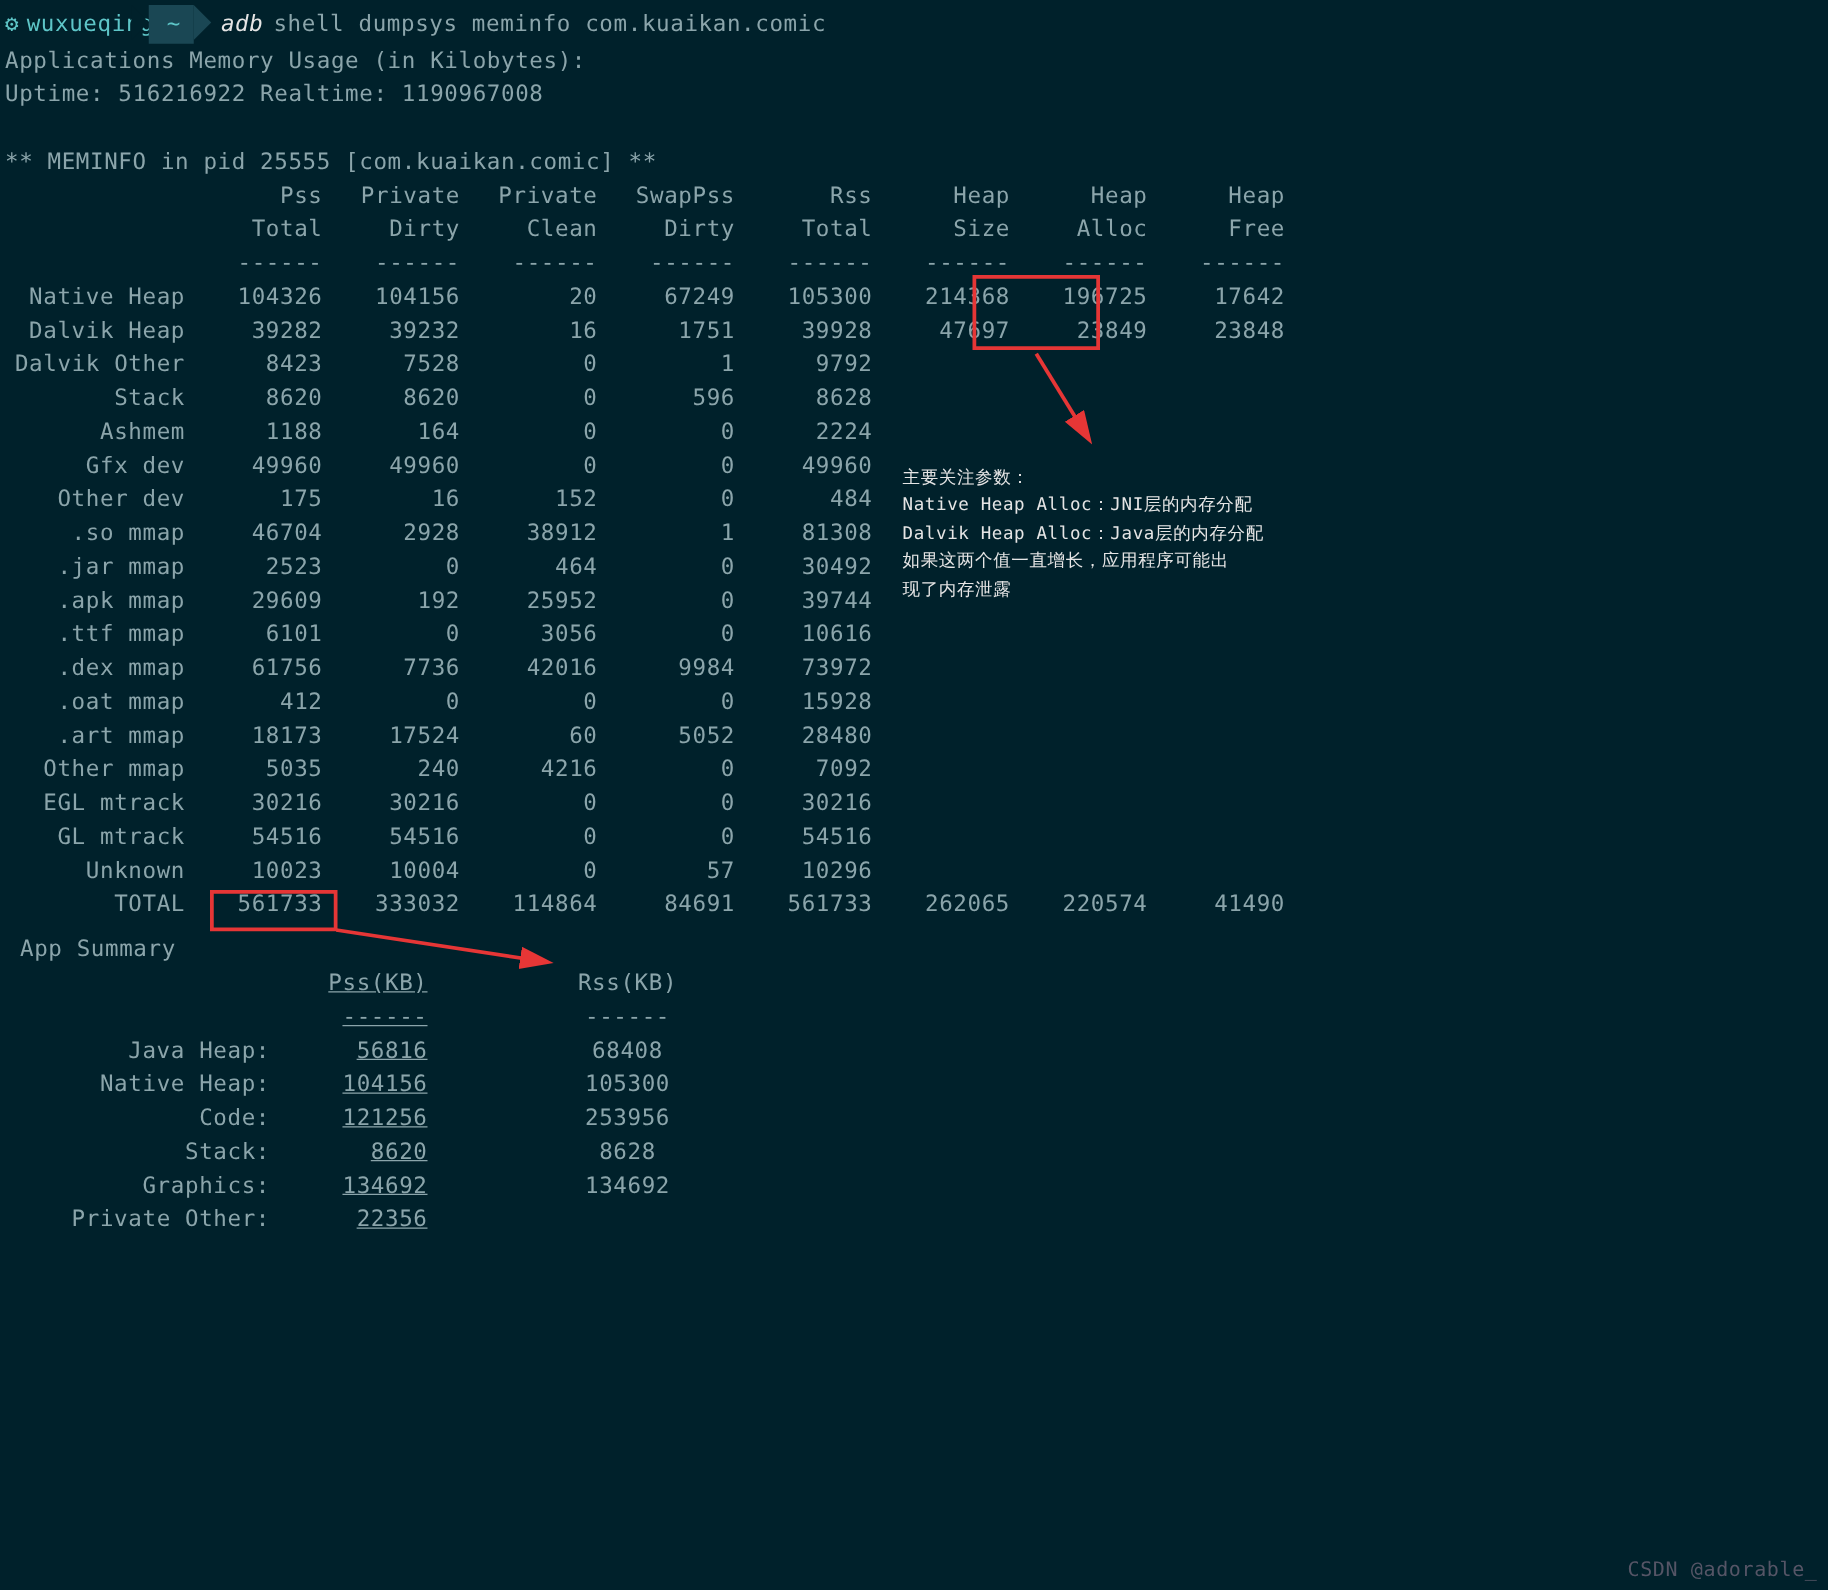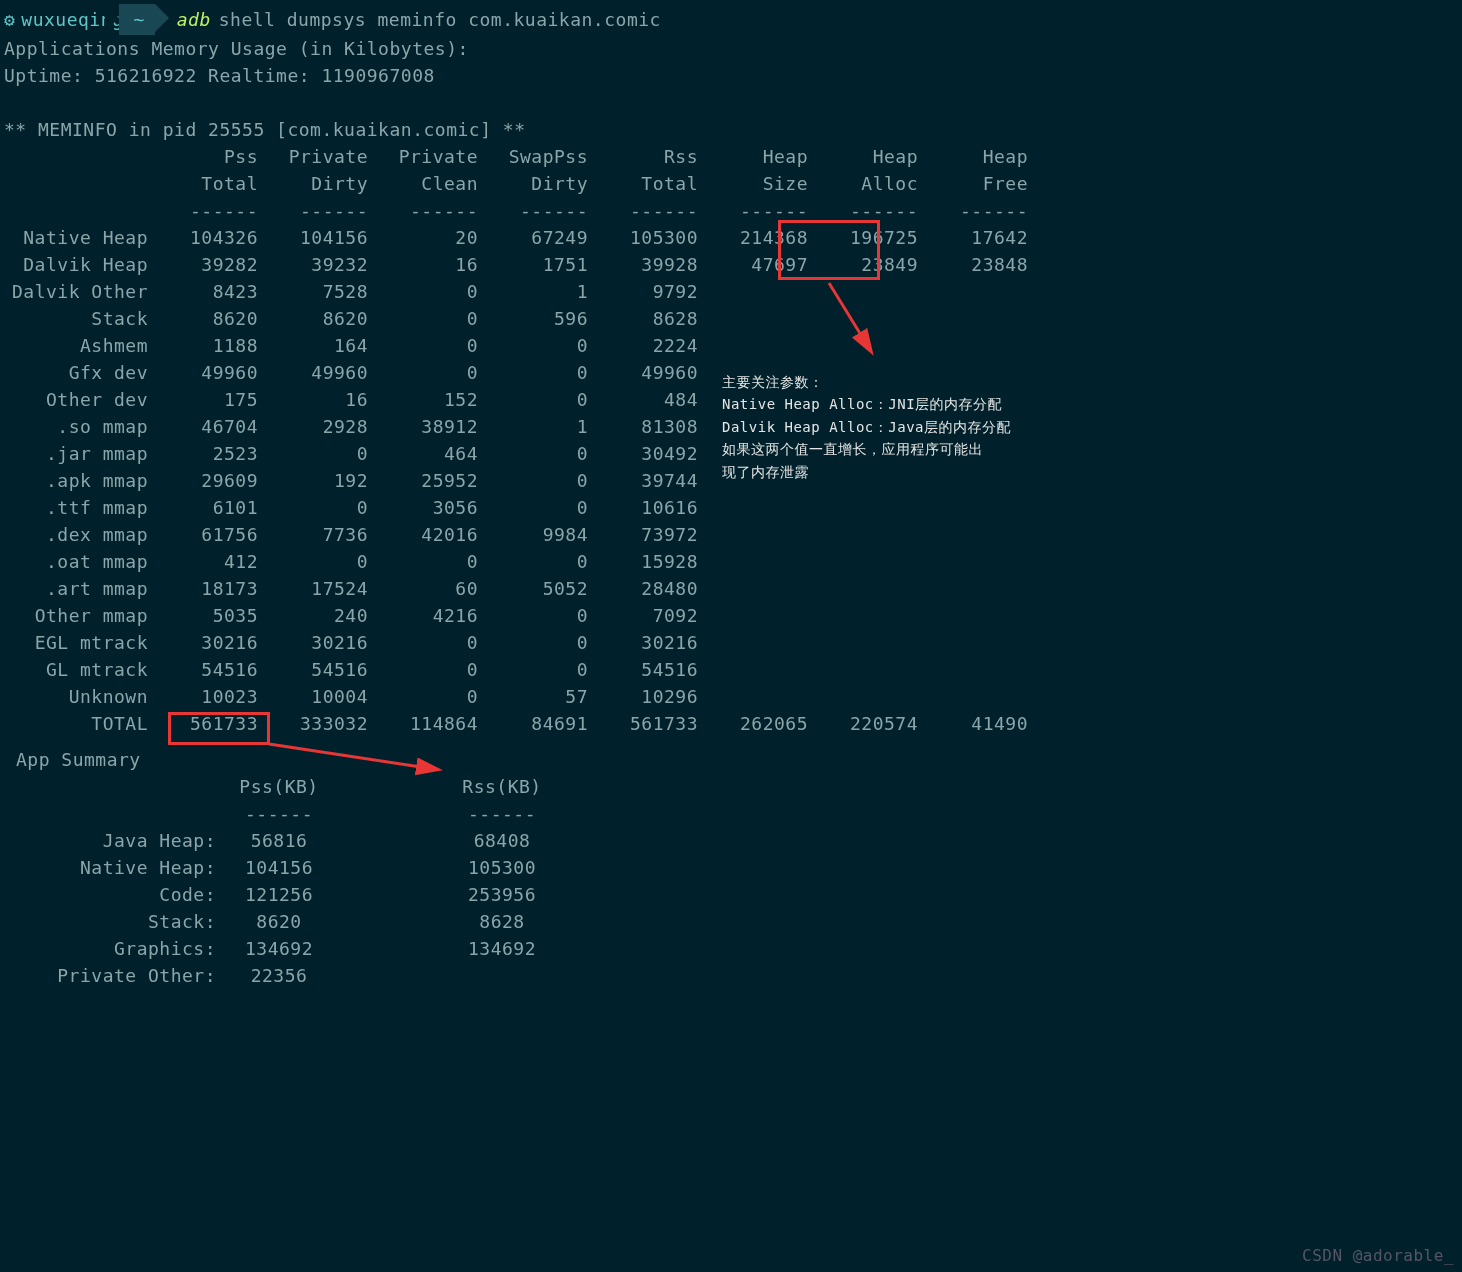--- a/index.html
+++ b/index.html
@@ -37,38 +37,38 @@
   }
   .path-seg::after {
     content: '';
     position: absolute;
     right: -14px; top: 0;
     width: 0; height: 0;
     border-top: 14px solid transparent;
     border-bottom: 14px solid transparent;
     border-left: 14px solid #1a4754;
   }
-  .cmd-adb { color: #bef264; font-style: italic; margin-left: 22px; }
+  .cmd-adb { color: #e5e5e5; font-style: italic; margin-left: 22px; }
   .cmd-rest { color: #8ba5ab; margin-left: 8px; }
   .table-wrap { position: relative; }
   .headers, .row { display: flex; }
   .label { width: 144px; text-align: right; padding-right: 6px; }
   .cell { width: 110px; text-align: right; }
   .cell.pad { width: 104px; }
   .redbox2 { position: absolute; border: 3px solid #e63636; }
   .annotation {
     position: absolute;
     color: #e5e5e5;
     font-size: 14px;
     line-height: 1.6;
   }
   .arrow-svg { position: absolute; }
   .summary-row { display: flex; }
   .summary-label { width: 212px; text-align: right; }
-  .summary-pss { width: 126px; text-align: center; }
+  .summary-pss { width: 126px; text-align: right; text-decoration: underline; }
   .summary-rss { width: 320px; text-align: center; }
   .watermark { position: fixed; right: 8px; bottom: 4px; color: #556; font-size: 16px; }
 </style>
 </head>
 <body>
 
 <div class="prompt-line">
   <span class="gear-icon">⚙</span>
   <span class="user">wuxueqing</span>
   <span class="path-seg">~</span>

